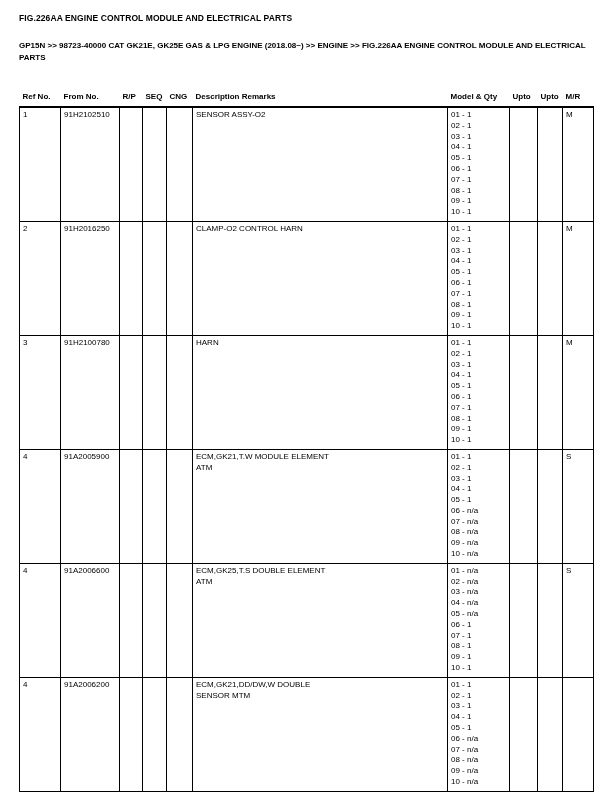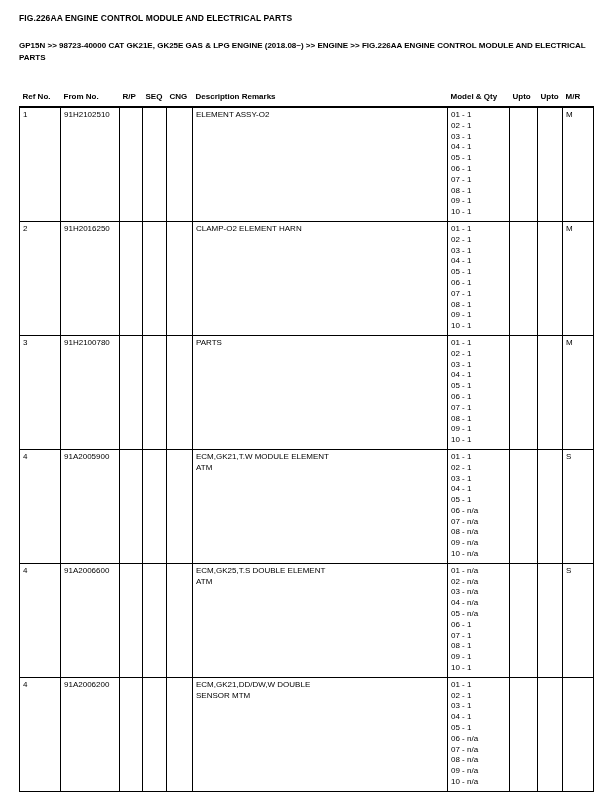--- a/index.html
+++ b/index.html
@@ -100,21 +100,21 @@
       </tr>
     </thead>
     <tbody id="table-body">
         <tr>
     <td>1</td>
     <td>91H2102510</td>
     <td></td>
     <td></td>
     <td></td>
     <td>
-      <div class="desc-text">ELEMENT ASSY-O2</div>
+      <div class="desc-text">SENSOR ASSY-O2</div>
     </td>
     <td class="qty-cell">01 - 1
 02 - 1
 03 - 1
 04 - 1
 05 - 1
 06 - 1
 07 - 1
 08 - 1
 09 - 1
@@ -123,21 +123,21 @@
     <td></td>
     <td>M</td>
   </tr>
         <tr>
     <td>2</td>
     <td>91H2016250</td>
     <td></td>
     <td></td>
     <td></td>
     <td>
-      <div class="desc-text">CLAMP-O2 ELEMENT HARN</div>
+      <div class="desc-text">CLAMP-O2 CONTROL HARN</div>
     </td>
     <td class="qty-cell">01 - 1
 02 - 1
 03 - 1
 04 - 1
 05 - 1
 06 - 1
 07 - 1
 08 - 1
 09 - 1
@@ -146,21 +146,21 @@
     <td></td>
     <td>M</td>
   </tr>
         <tr>
     <td>3</td>
     <td>91H2100780</td>
     <td></td>
     <td></td>
     <td></td>
     <td>
-      <div class="desc-text">PARTS</div>
+      <div class="desc-text">HARN</div>
     </td>
     <td class="qty-cell">01 - 1
 02 - 1
 03 - 1
 04 - 1
 05 - 1
 06 - 1
 07 - 1
 08 - 1
 09 - 1

